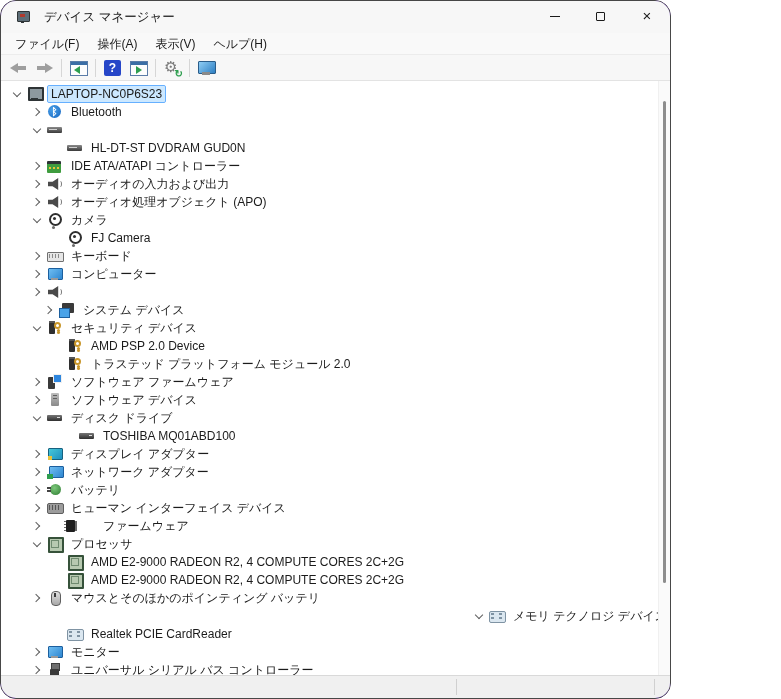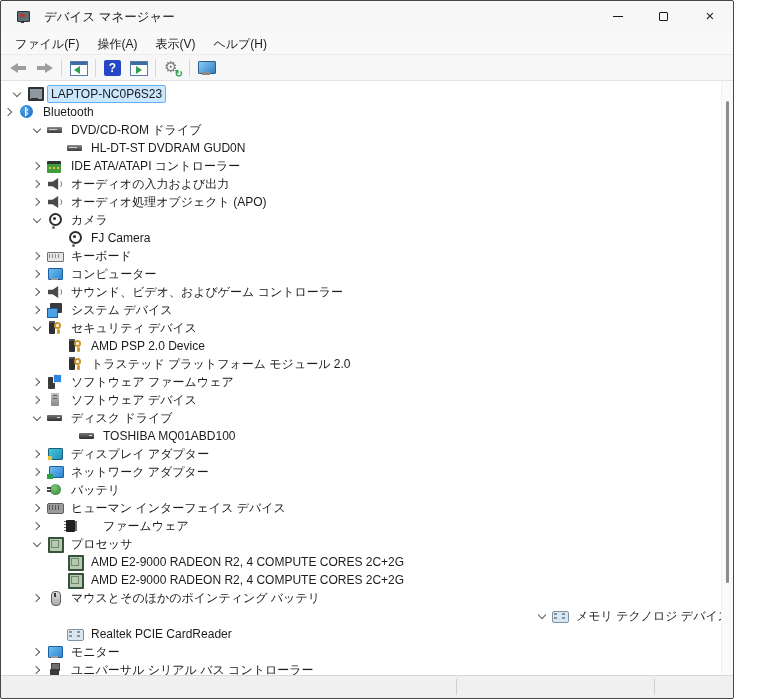--- a/index.html
+++ b/index.html
@@ -1,19 +1,19 @@
 <!DOCTYPE html>
 <html><head>
 <meta charset="utf-8">
 <style>
   * { margin:0; padding:0; box-sizing:border-box; }
   html,body { background:#ffffff; font-family:"Liberation Sans","DejaVu Sans",sans-serif; }
   .window{
-    width:734px; height:699px; position:relative; overflow:hidden;
-    border:1px solid #474747; border-radius:2px; background:#6d28d9;
+    width:671px; height:699px; position:relative; overflow:hidden;
+    border:1px solid #474747; border-radius:16px; background:#6d28d9;
     display:flex; flex-direction:column;
   }
   
   .titlebar{ height:32px; flex:0 0 32px; display:flex; align-items:center; background:#f7f7f7; }
   .app-icon{ width:16px; height:16px; margin-left:15px; position:relative; }
   .app-icon::before{ content:""; position:absolute; left:1px; top:2px; width:11px; height:9px;
     background:#5d6d77; border:1px solid #2e3436; border-radius:1px; }
   .app-icon::after{ content:""; position:absolute; left:4px; top:5px; width:5px; height:3px;
     background:#b03a2e; box-shadow:0 7px 0 -1px #2e3436; }
   .title-text{ margin-left:12px; font-size:12.5px; color:#1b1b1b; }
@@ -211,29 +211,28 @@
 
   <div class="tree">
     <div class="scrollbar">
       <div class="scroll-thumb"></div>
     </div>
   <div class="row" style="padding-left: 8px;">
         <span class="chev e"></span>
         <span class="ticon computer-icon"></span>
         <span class="lbl sel-lbl">LAPTOP-NC0P6S23</span>
       </div>
-      <div class="row" style="">
+      <div class="row" style="padding-left: 28px;">
         <span class="chev c"></span>
         <span class="ticon bluetooth-icon"></span>
         <span class="lbl">Bluetooth</span>
       </div>
       <div class="row" style="padding-left: 28px;">
         <span class="chev e"></span>
         <span class="ticon optical-drive-icon"></span>
-        <span class="lbl">DVD/CD-ROM ドライブ</span>
       </div>
       <div class="row" style="padding-left: 48px;">
         <span class="chev n"></span>
         <span class="ticon optical-drive-icon"></span>
         <span class="lbl">HL-DT-ST DVDRAM GUD0N</span>
       </div>
       <div class="row" style="padding-left: 28px;">
         <span class="chev c"></span>
         <span class="ticon storage-controller-icon"></span>
         <span class="lbl">IDE ATA/ATAPI コントローラー</span>
@@ -264,23 +263,22 @@
         <span class="lbl">キーボード</span>
       </div>
       <div class="row" style="padding-left: 28px;">
         <span class="chev c"></span>
         <span class="ticon monitor-icon"></span>
         <span class="lbl">コンピューター</span>
       </div>
       <div class="row" style="padding-left: 28px;">
         <span class="chev c"></span>
         <span class="ticon speaker-icon"></span>
-        <span class="lbl">サウンド、ビデオ、およびゲーム コントローラー</span>
-      </div>
-      <div class="row" style="padding-left: 28px;">
+      </div>
+      <div class="row" style="padding-left: 40px;">
         <span class="chev c"></span>
         <span class="ticon system-devices-icon"></span>
         <span class="lbl">システム デバイス</span>
       </div>
       <div class="row" style="padding-left: 28px;">
         <span class="chev e"></span>
         <span class="ticon security-device-icon"></span>
         <span class="lbl">セキュリティ デバイス</span>
       </div>
       <div class="row" style="padding-left: 48px;">

